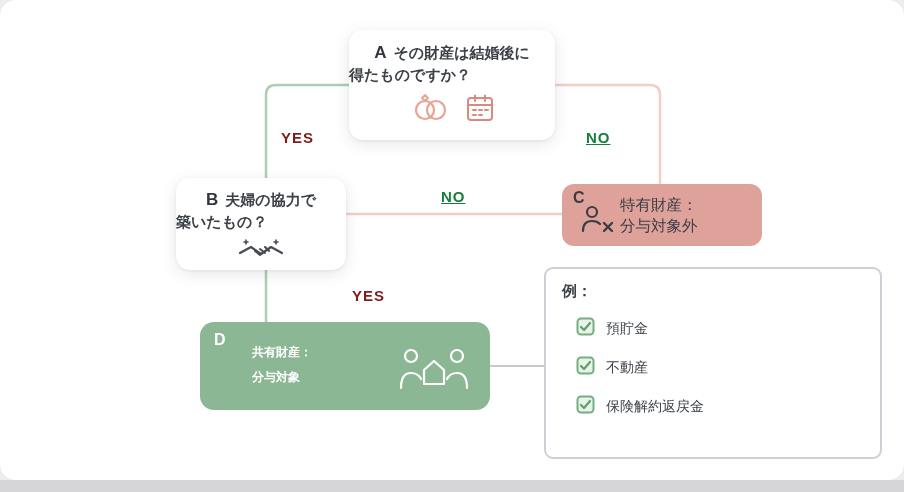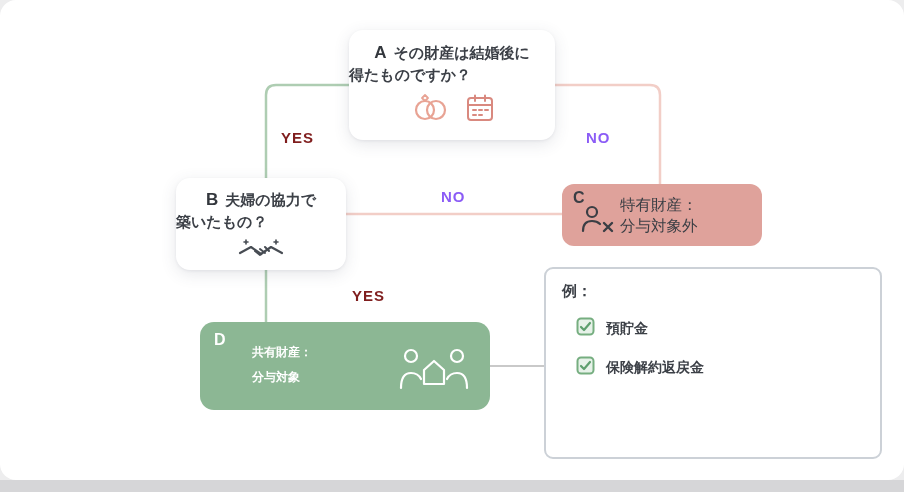--- a/index.html
+++ b/index.html
@@ -47,34 +47,34 @@
   .node-d { left:200px; top:322px; width:290px; height:88px;
             background:#8cb794; border-radius:14px; }
   .d-letter { position:absolute; left:14px; top:9px; font-size:16px; font-weight:bold; color:#ffffff; }
   .d-text { margin-left:52px; padding-top:18px; font-size:12px; font-weight:bold;
             color:#ffffff; line-height:25px; }
   .d-icon { position:absolute; right:20px; top:17px; }
 
   
   .branch-label { position:absolute; z-index:3; font-size:15px; font-weight:bold; letter-spacing:1px; }
   .label-green { color:#7f1d1d; }
-  .label-pink  { color:#8b5cf6; }
+  .label-pink  { color:#15803d;text-decoration:underline; }
   .label-a-yes { left:281px; top:129px; }
   .label-a-no  { left:586px; top:129px; }
   .label-b-no  { left:441px; top:188px; }
   .label-b-yes { left:352px; top:287px; }
 
   
   .examples-box {
     position:absolute; left:544px; top:267px; width:338px; height:192px; z-index:2;
     background:#ffffff; border:2px solid #ccd1d7; border-radius:9px;
   }
   .examples-title { margin:13px 0 0 16px; font-size:15px; font-weight:bold; color:#3c4047; }
   .example-item { display:flex; align-items:center; gap:11px; margin:16px 0 0 30px; }
-  .example-label { font-size:14px; font-weight:bold; color:#3c4047; }
+  .example-label { font-size:14px; font-weight:normal; color:#3c4047; }
 </style>
 </head>
 <body>
 
 <div class="stage">
   <div class="sheet"></div>
   <div class="bottom-strip"></div>
 
   <svg class="connectors" width="904" height="492" viewBox="0 0 904 492">
     <path d="M349 85 H276 Q266 85 266 95 V178" fill="none" stroke="#aecdb2" stroke-width="2.5"></path>
@@ -171,25 +171,34 @@
     <div class="example-item">
       <span>
         <svg width="19" height="19" viewBox="0 0 19 19">
           <rect x="1.5" y="1.5" width="16" height="16" rx="3.5" fill="#e7f2e9" stroke="#76ae80" stroke-width="2"></rect>
           <path d="M5 10 l3 3 l6 -7" fill="none" stroke="#5e9f6e" stroke-width="2.2" stroke-linecap="round" stroke-linejoin="round"></path>
         </svg>
       </span>
       <span class="example-label">預貯金</span>
     </div>
 
-
     <div class="example-item">
       <span>
         <svg width="19" height="19" viewBox="0 0 19 19">
           <rect x="1.5" y="1.5" width="16" height="16" rx="3.5" fill="#e7f2e9" stroke="#76ae80" stroke-width="2"></rect>
           <path d="M5 10 l3 3 l6 -7" fill="none" stroke="#5e9f6e" stroke-width="2.2" stroke-linecap="round" stroke-linejoin="round"></path>
         </svg>
       </span>
+      <span class="example-label">不動産</span>
+    </div>
+
+    <div class="example-item">
+      <span>
+        <svg width="19" height="19" viewBox="0 0 19 19">
+          <rect x="1.5" y="1.5" width="16" height="16" rx="3.5" fill="#e7f2e9" stroke="#76ae80" stroke-width="2"></rect>
+          <path d="M5 10 l3 3 l6 -7" fill="none" stroke="#5e9f6e" stroke-width="2.2" stroke-linecap="round" stroke-linejoin="round"></path>
+        </svg>
+      </span>
       <span class="example-label">保険解約返戻金</span>
     </div>
 
   </div>
 </div>
 
 </body></html>

